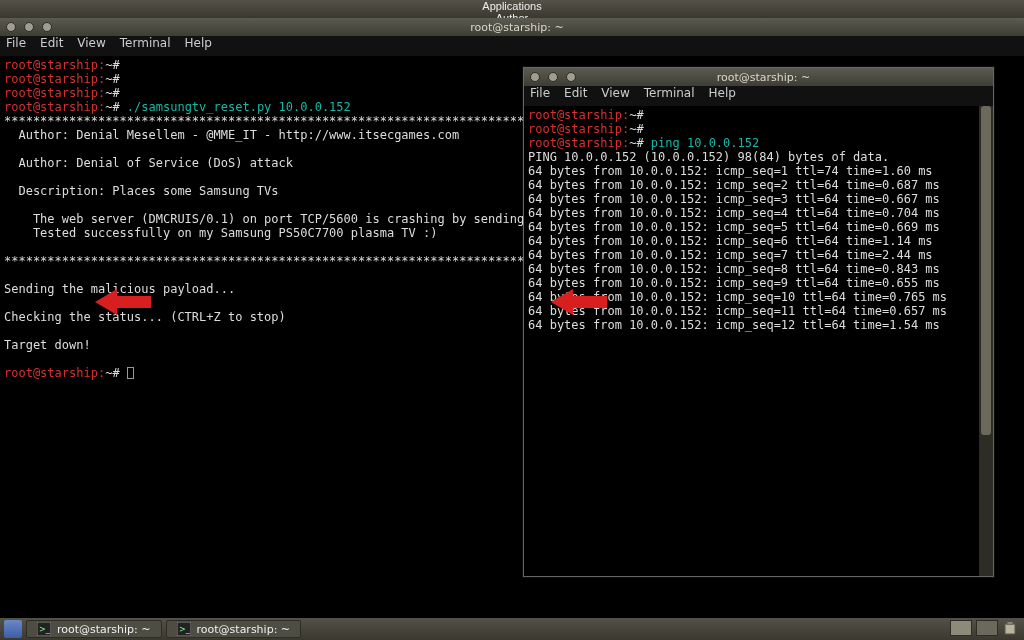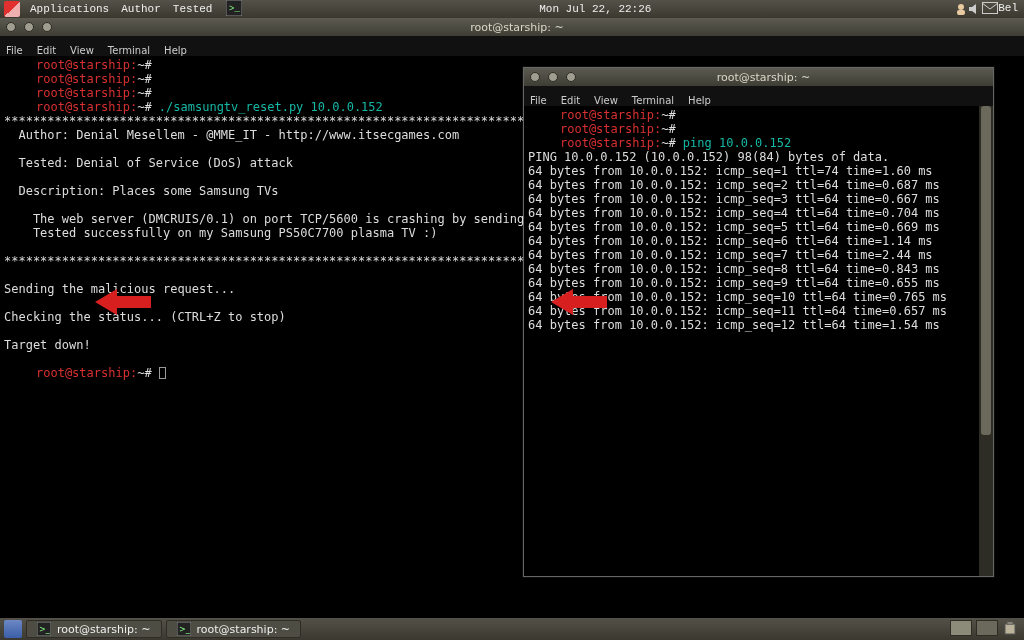--- a/index.html
+++ b/index.html
@@ -11,22 +11,23 @@
   color: #ddd;
   overflow: hidden;
   position: relative;
 }
 .top-panel {
   height: 18px;
   background: linear-gradient(#545248,#3b392f);
   display: flex;
   align-items: center;
   color: #eee;
-  font-family: Liberation Mono, monospace;
+  font-family: Liberation Sans, sans-serif;
   font-size: 11px;
+  flex-direction: column;
 }
 .top-panel .launcher {
   width: 16px; height: 16px; margin: 0 4px;
   background: linear-gradient(135deg,#e03030 0 50%,#f0b0b0 50% 100%);
   border-radius: 2px;
 }
 .top-panel .sep { width: 8px; }
 .top-panel .mitem { padding: 0 6px; cursor: pointer; }
 .top-panel .spacer { flex: 1; }
 .top-panel .tray { display: flex; padding: 0 6px; }
@@ -67,39 +68,39 @@
 .window-title .wbtn {
   width:10px; height:10px; border-radius:50%;
   background:#9e9d8f; border:1px solid #2d2c25;
 }
 .window-title .wtitle { flex:1; text-align:center; }
 .menubar {
   height: 20px;
   background: #111;
   color:#ccc;
   font-family: "DejaVu Sans", sans-serif;
-  font-size: 10px;
-  display:flex; align-items:flex-end;
+  font-size: 12px;
+  display:flex; align-items:flex-start;
   padding: 0 6px; gap:14px;
 }
 .term-body {
   background:#000;
   color:#ddd;
   font-family: "DejaVu Sans Mono","Liberation Mono",monospace;
   font-size: 12px;
   line-height: 14px;
   padding: 2px 4px;
   white-space: pre;
 }
 .main-term {
   position:absolute;
   top:18px; left:0; width:1024px; height:600px;
 }
 .main-term .term-body { height: calc(100% - 38px); overflow:hidden; }
-.prompt-host { color:#d83030;margin-left:32px; }
+.prompt-host { color:#d83030; }
 .cmdtxt { color:#14b8a6; }
 .cursorbox { display:inline-block; width:7px; height:12px; border:1px solid #999; vertical-align:-2px; }
 .second-window {
   position:absolute;
   top:67px; left:523px; width:471px; height:510px;
   background:#000;
   box-shadow: 0 0 0 1px rgba(255,255,255,0.05);
   border:1px solid #666;
 }
 .second-window .term-body {
@@ -175,30 +176,30 @@
     <span>Terminal</span>
     <span>Help</span>
   </div>
   <div class="term-body"><span class="prompt-host">root@starship:</span><span>~#</span>
 <span class="prompt-host">root@starship:</span><span>~#</span>
 <span class="prompt-host">root@starship:</span><span>~#</span>
 <span class="prompt-host">root@starship:</span><span>~#</span><span class="cmdtxt"> ./samsungtv_reset.py 10.0.0.152</span>
 <span>********************************************************************************</span>
 <span>  Author: Denial Mesellem - @MME_IT - http://www.itsecgames.com</span>
 
-<span>  Tested: Denial of Service (DoS) attack</span>
+<span>  Author: Denial of Service (DoS) attack</span>
 
 <span>  Description: Places some Samsung TVs</span>
 
 <span>    The web server (DMCRUIS/0.1) on port TCP/5600 is crashing by sending a long request.</span>
 <span>    Tested successfully on my Samsung PS50C7700 plasma TV :)</span>
 
 <span>********************************************************************************</span>
 
-<span>Sending the malicious request...</span>
+<span>Sending the malicious payload...</span>
 
 <span>Checking the status... (CTRL+Z to stop)</span>
 
 <span>Target down!</span>
 
 <span class="prompt-host">root@starship:</span><span>~#</span> <span class="cursorbox"></span>
   </div>
 </div>
 
 <div class="second-window">

